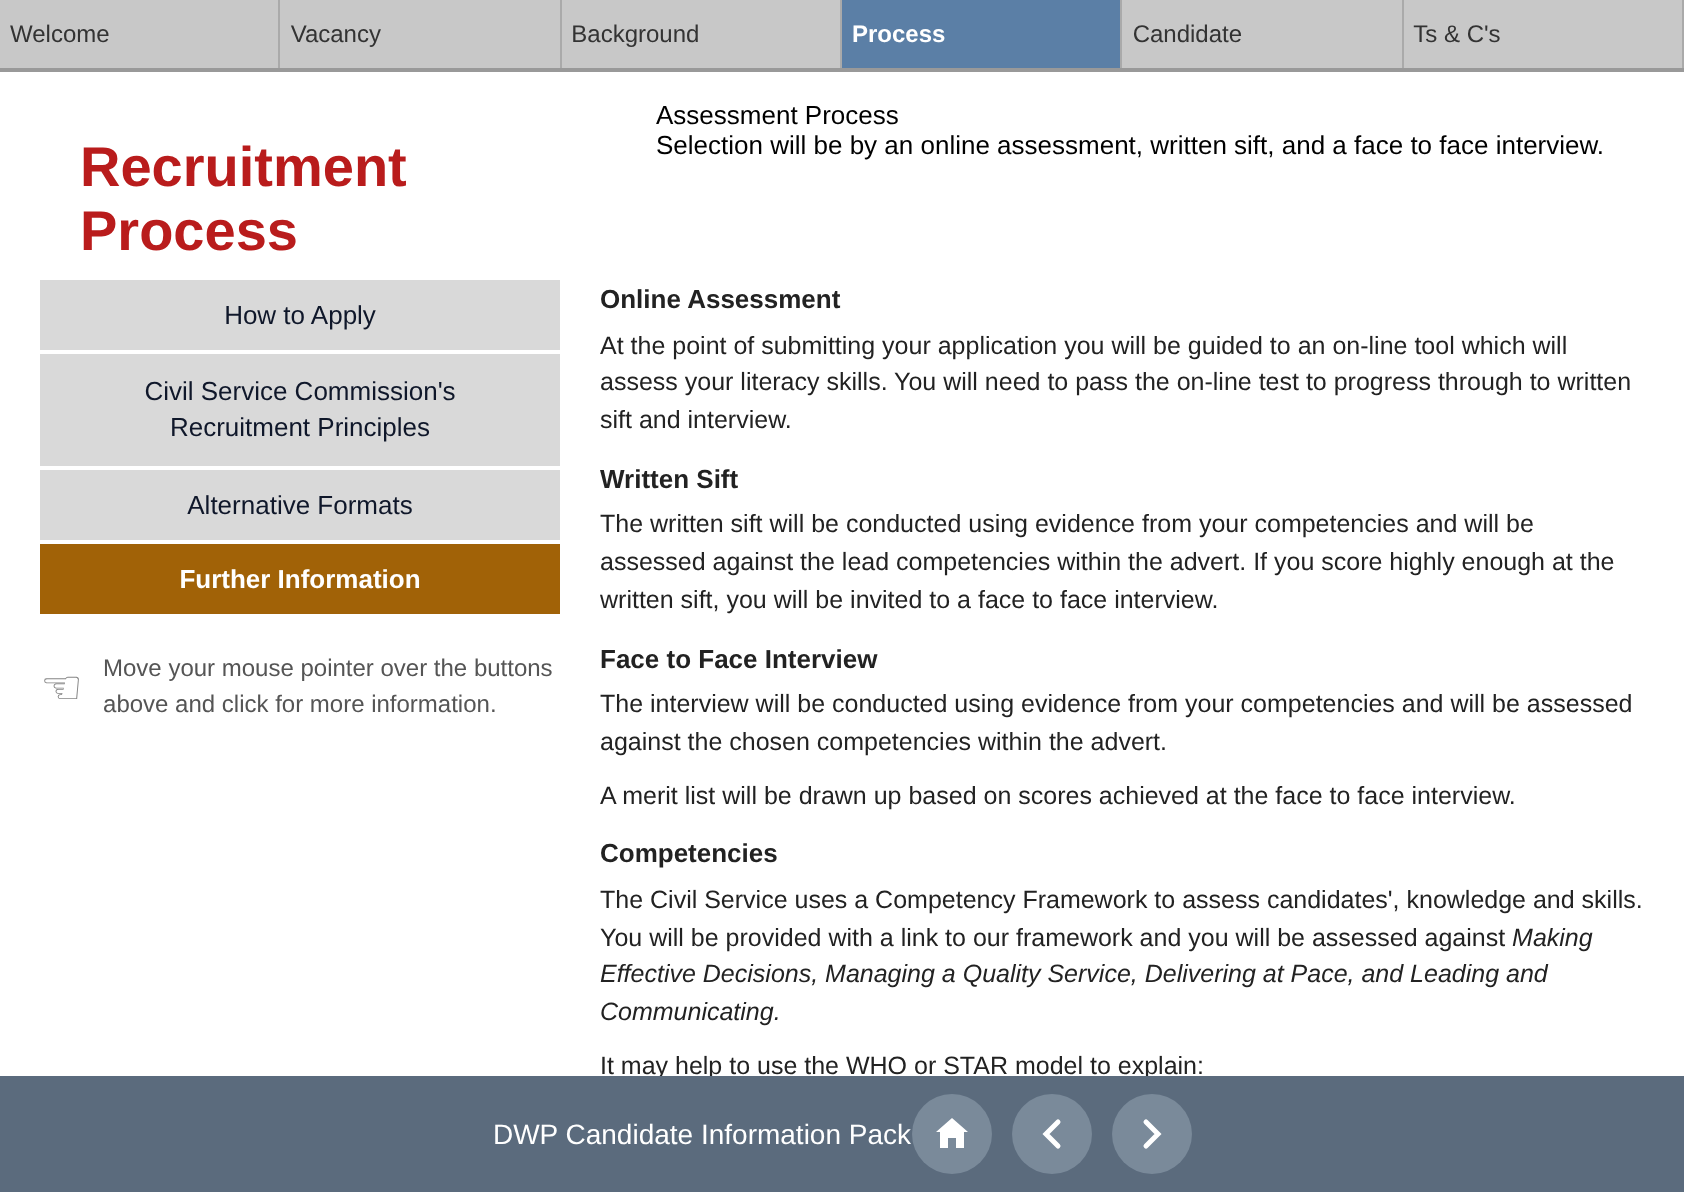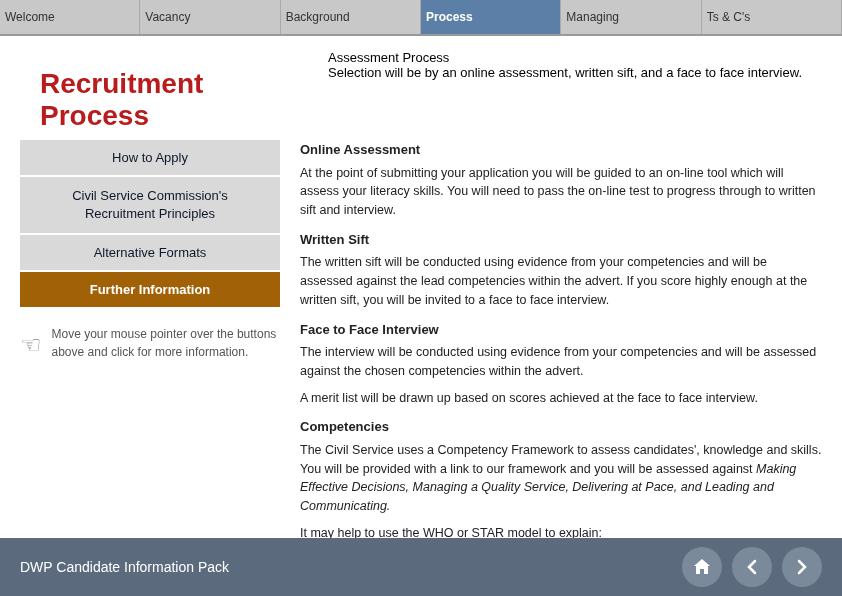--- a/index.html
+++ b/index.html
@@ -126,21 +126,21 @@
 
     
     .footer {
       position: fixed;
       bottom: 0;
       left: 0;
       width: 842px;
       background: #5b6b7d;
       display: flex;
       align-items: center;
-      justify-content: space-between;
+      justify-content: center;
       padding: 0 20px;
       height: 58px;
     }
     .footer-title {
       color: #fff;
       font-size: 14px;
     }
     .footer-icons {
       display: flex;
       gap: 10px;
@@ -160,21 +160,21 @@
     }
   </style>
 </head>
 <body>
 
 <nav class="top-nav">
   <div class="nav-tab">Welcome</div>
   <div class="nav-tab">Vacancy</div>
   <div class="nav-tab">Background</div>
   <div class="nav-tab active">Process</div>
-  <div class="nav-tab">Managing</div>
+  <div class="nav-tab">Candidate</div>
   <div class="nav-tab">Ts &amp; C's</div>
 </nav>
 
 <div class="header-row">
   <div class="header-left">
     <span class="page-title">Recruitment Process</span>
   </div>
   <div class="header-right">
     <div class="section-title">Assessment Process</div>
     <div class="intro-line">Selection will be by an online assessment, written sift, and a face to face interview.</div>

